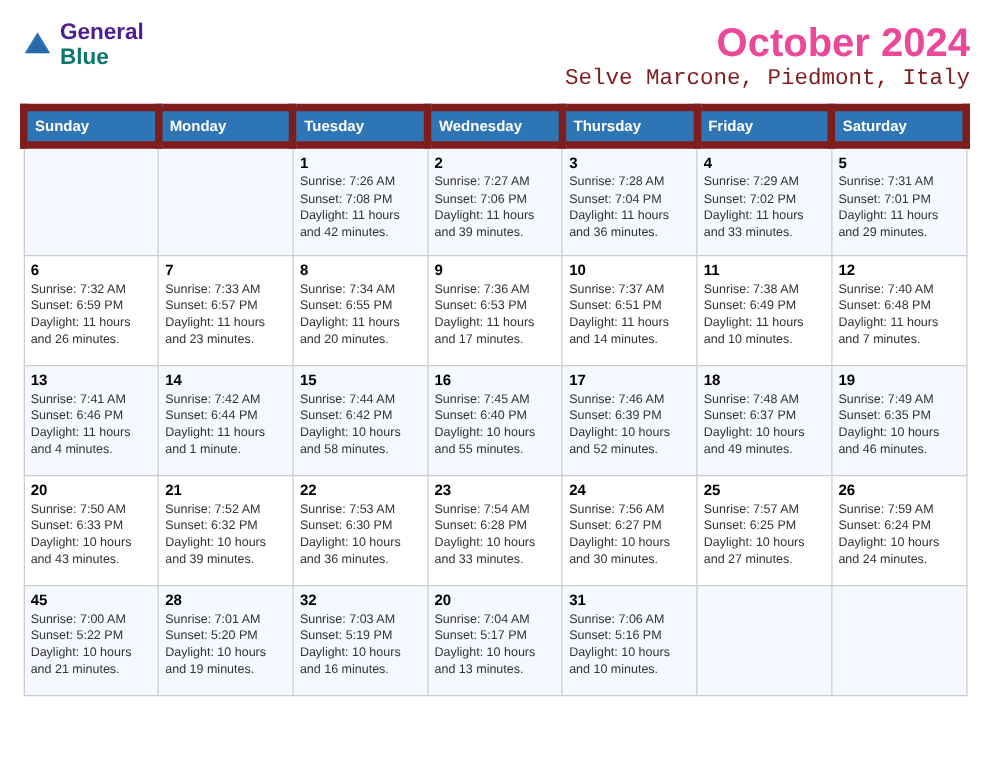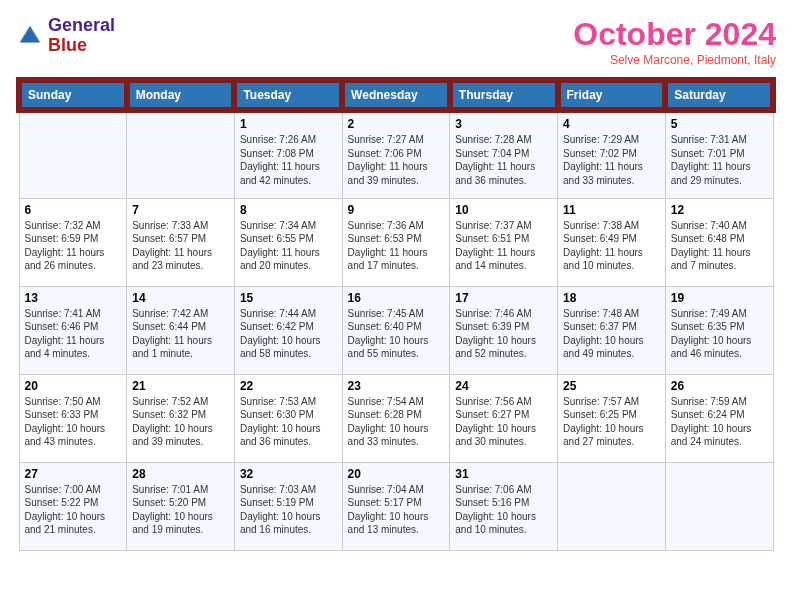--- a/index.html
+++ b/index.html
@@ -20,36 +20,37 @@
       display: flex;
       align-items: center;
       gap: 4px;
     }
     .logo-text {
       font-size: 18px;
       font-weight: bold;
       line-height: 1.1;
     }
     .logo-text .general { color: #4c1d95; }
-    .logo-text .blue { color: #b91c1c; }
+    .logo-text .blue { color: #0f766e; }
     .logo-icon {
       width: 28px;
       height: 28px;
     }
     .title-block {
       text-align: right;
     }
     .month-title {
       font-size: 32px;
       font-weight: bold;
       color: #ec4899;
     }
     .subtitle {
-      font-size: 12px;
-      color: #ef4444;
+      font-size: 18px;
+      color: #7f1d1d;
+      font-family: Liberation Mono, monospace;
     }
     table {
       width: 100%;
       border-collapse: collapse;
       font-size: 11px;
     }
     thead tr th {
       background-color: #2e75b6;
       color: #fff;
       text-align: left;
@@ -227,21 +228,21 @@
           <span class="day-num">25</span>
           <div class="day-info">Sunrise: 7:57 AM<br>Sunset: 6:25 PM<br>Daylight: 10 hours and 27 minutes.</div>
         </td>
         <td>
           <span class="day-num">26</span>
           <div class="day-info">Sunrise: 7:59 AM<br>Sunset: 6:24 PM<br>Daylight: 10 hours and 24 minutes.</div>
         </td>
       </tr>
       <tr>
         <td>
-          <span class="day-num">27</span>
+          <span class="day-num">45</span>
           <div class="day-info">Sunrise: 7:00 AM<br>Sunset: 5:22 PM<br>Daylight: 10 hours and 21 minutes.</div>
         </td>
         <td>
           <span class="day-num">28</span>
           <div class="day-info">Sunrise: 7:01 AM<br>Sunset: 5:20 PM<br>Daylight: 10 hours and 19 minutes.</div>
         </td>
         <td>
           <span class="day-num">32</span>
           <div class="day-info">Sunrise: 7:03 AM<br>Sunset: 5:19 PM<br>Daylight: 10 hours and 16 minutes.</div>
         </td>

